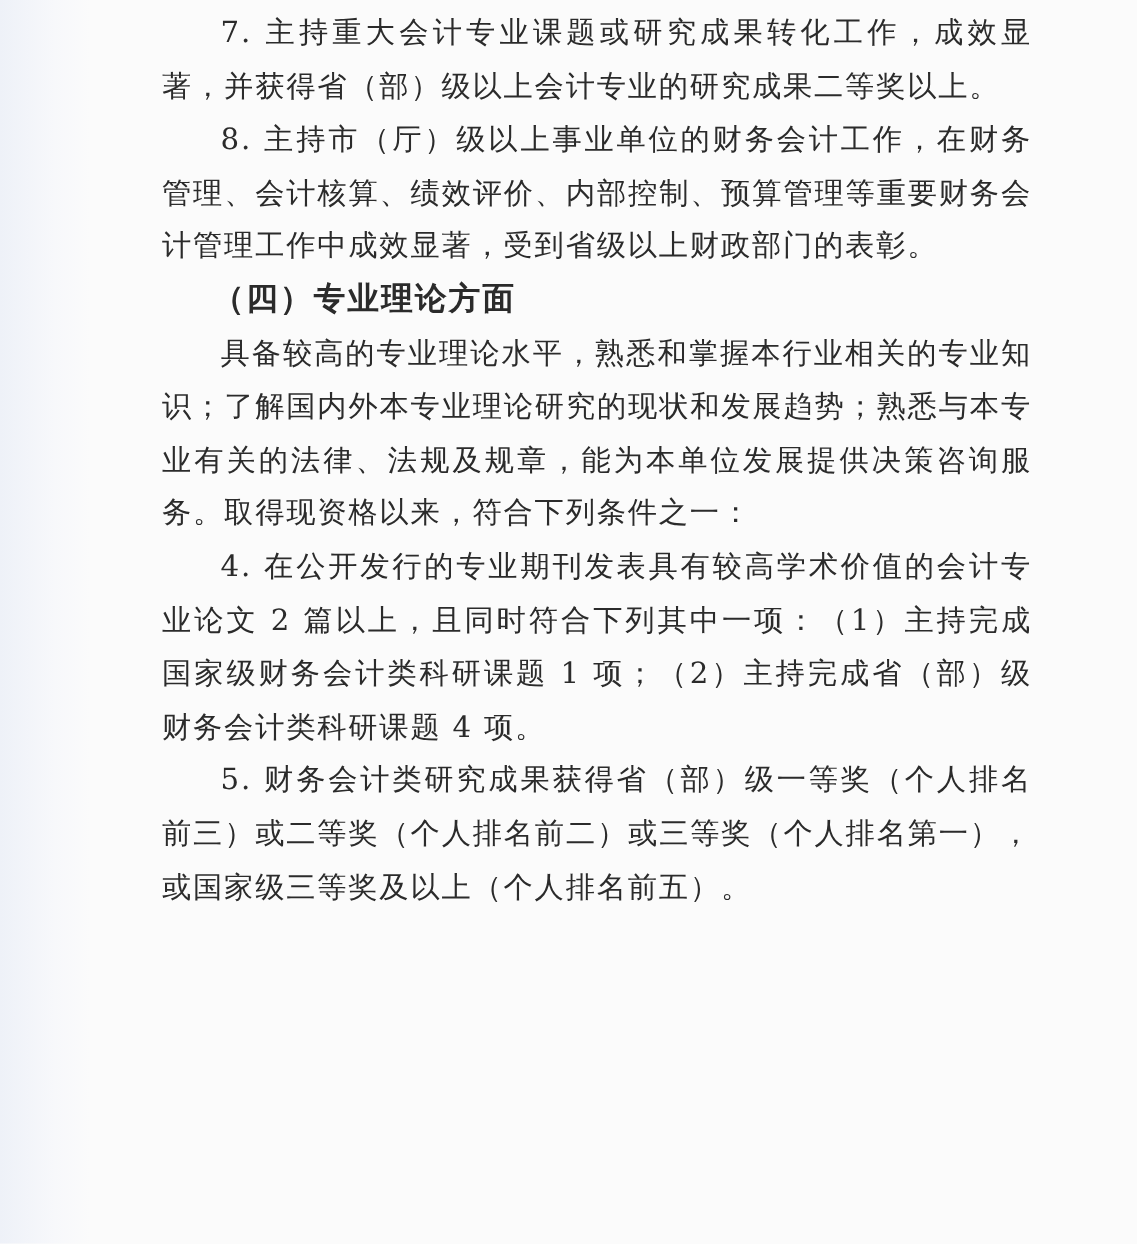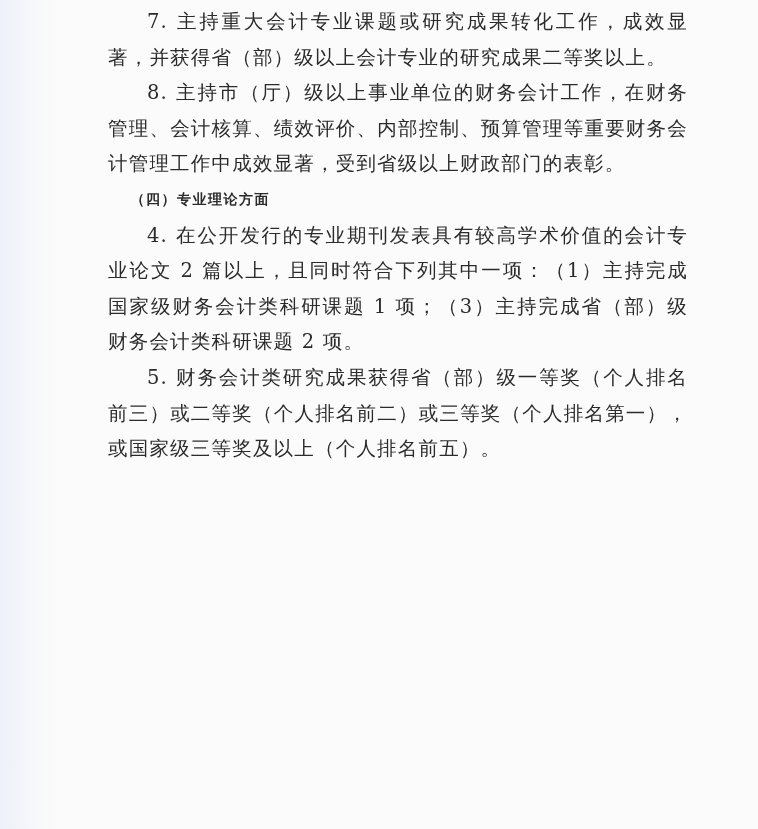--- a/index.html
+++ b/index.html
@@ -17,27 +17,28 @@
   .page {
     position: absolute; left: 108px; top: 4px; width: 580px;
     font-size: 19.5px;
     letter-spacing: 1.2px;
     line-height: 35.6px;
   }
   .para { margin: 0; text-indent: 2em; text-align: justify; }
   .heading {
     margin: 0; text-indent: 1.6em; font-weight: bold;
     font-family: "DejaVu Sans", "Liberation Sans", sans-serif;
-    font-size: 14px; letter-spacing: 1.5px;
+    font-size: 21px; letter-spacing: 1.5px;
   }
 </style>
 </head>
 <body>
 
 <div class="edge"></div>
 
 <div class="page">
   <p class="para">7. 主持重大会计专业课题或研究成果转化工作，成效显著，并获得省（部）级以上会计专业的研究成果二等奖以上。</p>
   <p class="para">8. 主持市（厅）级以上事业单位的财务会计工作，在财务管理、会计核算、绩效评价、内部控制、预算管理等重要财务会计管理工作中成效显著，受到省级以上财政部门的表彰。</p>
   <p class="heading">（四）专业理论方面</p>
-  <p class="para">4. 在公开发行的专业期刊发表具有较高学术价值的会计专业论文 2 篇以上，且同时符合下列其中一项：（1）主持完成国家级财务会计类科研课题 1 项；（3）主持完成省（部）级财务会计类科研课题 2 项。</p>
+  <p class="para">具备较高的专业理论水平，熟悉和掌握本行业相关的专业知识；了解国内外本专业理论研究的现状和发展趋势；熟悉与本专业有关的法律、法规及规章，能为本单位发展提供决策咨询服务。取得现资格以来，符合下列条件之一：</p>
+  <p class="para">4. 在公开发行的专业期刊发表具有较高学术价值的会计专业论文 2 篇以上，且同时符合下列其中一项：（1）主持完成国家级财务会计类科研课题 1 项；（2）主持完成省（部）级财务会计类科研课题 4 项。</p>
   <p class="para">5. 财务会计类研究成果获得省（部）级一等奖（个人排名前三）或二等奖（个人排名前二）或三等奖（个人排名第一），或国家级三等奖及以上（个人排名前五）。</p>
 </div>
 
 </body></html>

